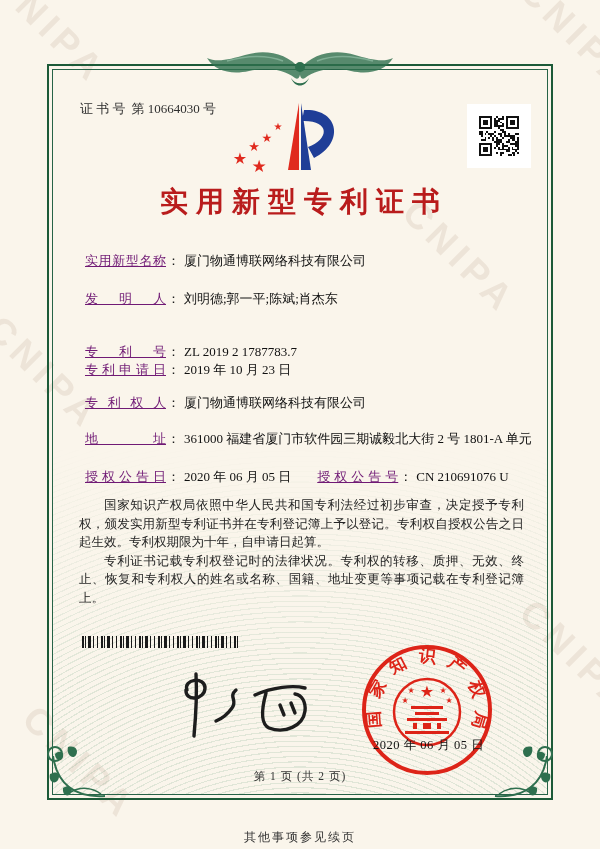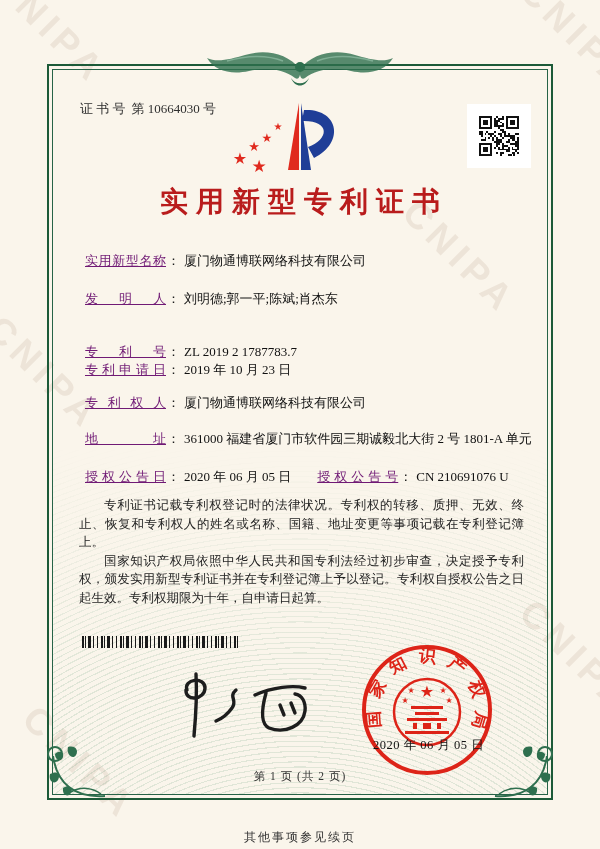--- a/index.html
+++ b/index.html
@@ -288,22 +288,22 @@
       <span class="colon">：</span>
       <span class="val">2020 年 06 月 05 日</span>
     <span class="pair2">
       <span class="lbl">授权公告号</span>
         <span class="colon">：</span>
         <span class="val">CN 210691076 U</span>
     </span>
   </div>
 
   <div class="paras">
+    <p>国家知识产权局依照中华人民共和国专利法经过初步审查，决定授予专利权，颁发实用新型专利证书并在专利登记簿上予以登记。专利权自授权公告之日起生效。专利权期限为十年，自申请日起算。</p>
     <p>专利证书记载专利权登记时的法律状况。专利权的转移、质押、无效、终止、恢复和专利权人的姓名或名称、国籍、地址变更等事项记载在专利登记簿上。</p>
-    <p>国家知识产权局依照中华人民共和国专利法经过初步审查，决定授予专利权，颁发实用新型专利证书并在专利登记簿上予以登记。专利权自授权公告之日起生效。专利权期限为十年，自申请日起算。</p>
   </div>
 
   <div class="barcode"></div>
 
 
   <svg class="signature" width="180" height="90" viewBox="0 0 180 90">
     <g fill="none" stroke="#1d1d1d" stroke-width="3.4" stroke-linecap="round">
       <path d="M34,26 C30,15 52,12 52,24 C52,36 32,38 33,26"></path>
       <path d="M43,10 C44,28 43,50 41,72"></path>
       <path d="M83,26 C75,33 85,36 79,44 C74,51 68,55 63,57"></path>

